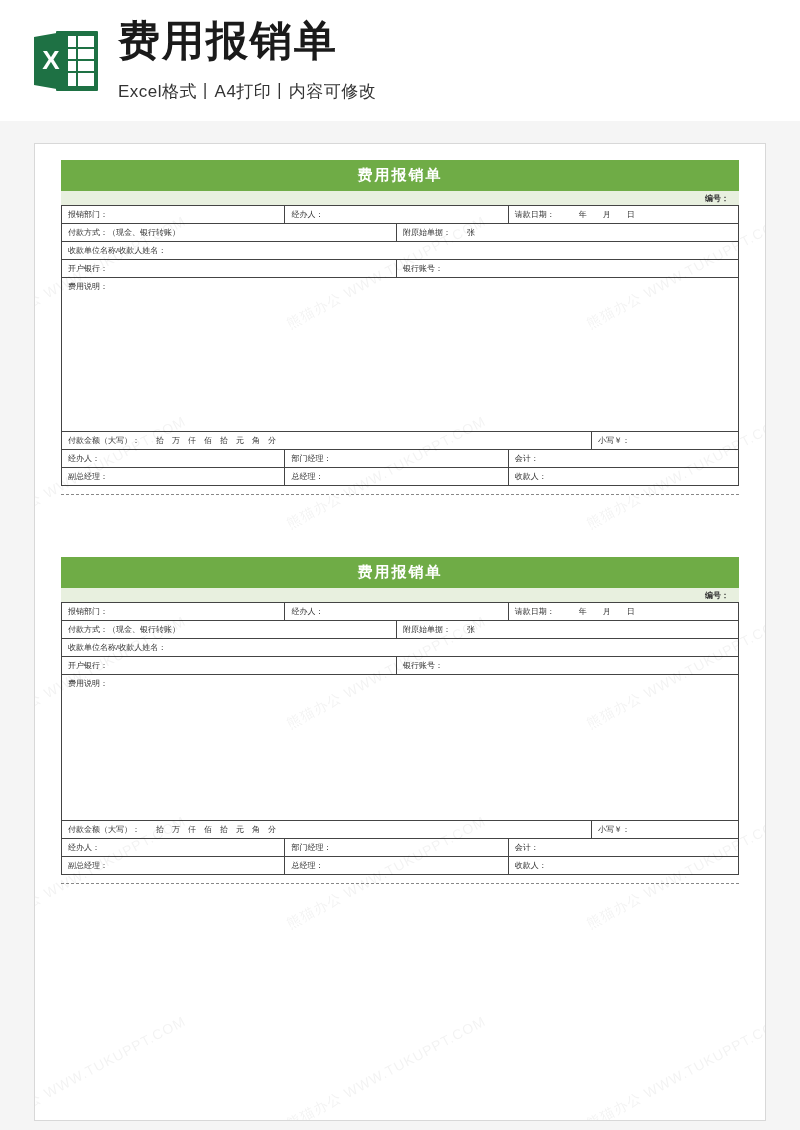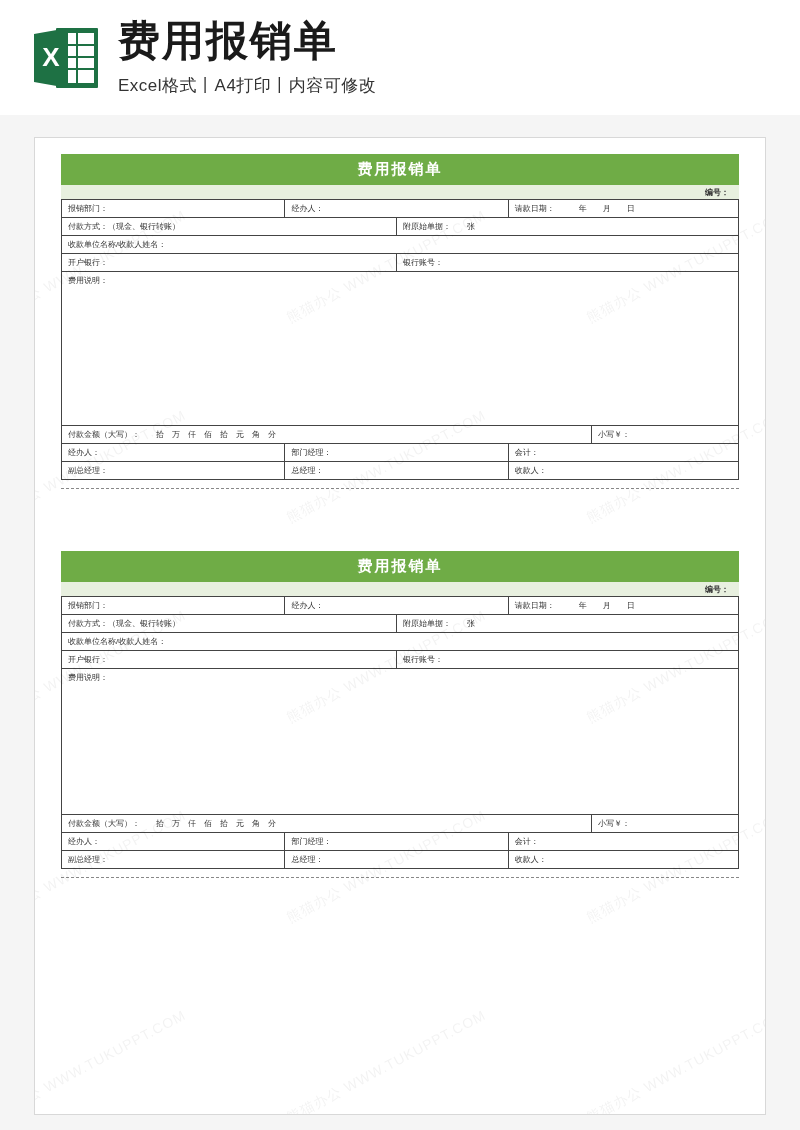--- a/index.html
+++ b/index.html
@@ -28,21 +28,21 @@
     .header-title {
       font-size: 42px;
       font-weight: bold;
       color: #1a1a1a;
       letter-spacing: 2px;
       line-height: 1.1;
     }
     .header-sub {
       font-size: 17px;
       color: #333;
-      margin-top: 10px;
+      margin-top: 16px;
       letter-spacing: 0.5px;
     }
     .doc-area {
       margin: 22px 34px 0 34px;
       background: #fff;
       border: 1px solid #d8d8d8;
       padding: 16px 26px;
       height: 978px;
       position: relative;
       overflow: hidden;

